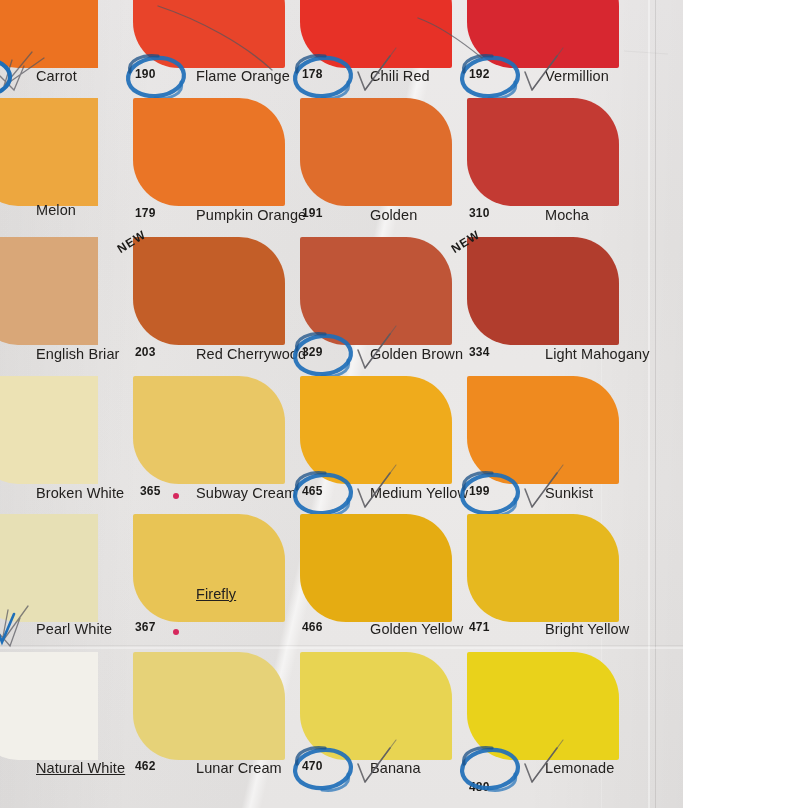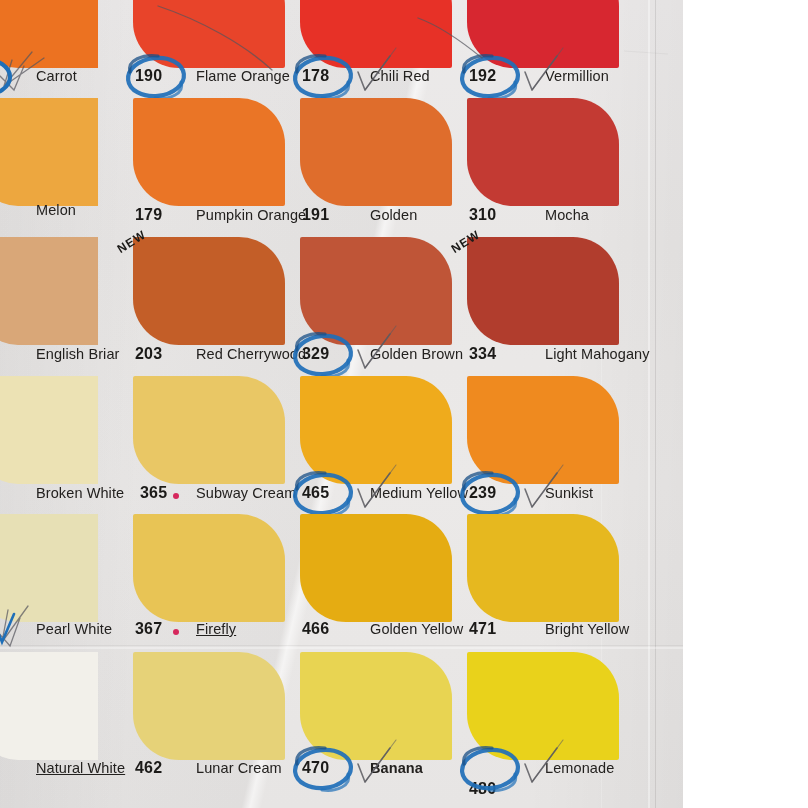--- a/index.html
+++ b/index.html
@@ -31,21 +31,21 @@
 
   .lbl{
     position:absolute;
     font-size:14.5px;
     color:#23211f;
     white-space:nowrap;
     letter-spacing:.1px;
   }
   .num{
     position:absolute;
-    font-size:16px;
+    font-size:12px;
     font-weight:bold;
     color:#1b1a18;
     white-space:nowrap;
     letter-spacing:.2px;
   }
   .dot{
     position:absolute;width:6px;height:6px;border-radius:50%;
     background:#d6285d;
   }
   .newtag{
@@ -156,49 +156,49 @@
         <ellipse cx="43" cy="29" rx="28" ry="19" fill="none" stroke="#1f6fb8" stroke-width="4.2" stroke-linecap="round" transform="rotate(-6 43 29)" opacity="0.92"></ellipse>
         <path d="M17 24 C14 12, 30 6, 45 8" fill="none" stroke="#1a4f86" stroke-width="3.2" stroke-linecap="round" opacity="0.75"></path>
         <path d="M68 34 C72 46, 56 52, 42 50" fill="none" stroke="#1f6fb8" stroke-width="3" stroke-linecap="round" opacity="0.7"></path>
       </svg>
       <svg class="pencil" width="70" height="56" style="left: 352px; top: 471px;">
         <path d="M6 18 L13 36 L38 2" fill="none" stroke="#5a5a60" stroke-width="1.6" stroke-linecap="round" stroke-linejoin="round" opacity="0.85"></path>
         <path d="M13 36 L44 -6" fill="none" stroke="#5a5a60" stroke-width="1.1" stroke-linecap="round" opacity="0.55"></path>
       </svg>
       <div class="swatch" style="left: 467px; top: 376px; width: 152px; height: 108px; background: rgb(239, 138, 31);"></div>
       <div class="lbl" style="top: 485px; left: 545px;">Sunkist</div>
-      <div class="num" style="top: 484px; left: 469px;">239</div>
+      <div class="num" style="top: 484px; left: 469px;">199</div>
       <svg class="ink" width="86" height="58" style="left: 447px; top: 465px;">
         <ellipse cx="43" cy="29" rx="28" ry="19" fill="none" stroke="#1f6fb8" stroke-width="4.2" stroke-linecap="round" transform="rotate(-6 43 29)" opacity="0.92"></ellipse>
         <path d="M17 24 C14 12, 30 6, 45 8" fill="none" stroke="#1a4f86" stroke-width="3.2" stroke-linecap="round" opacity="0.75"></path>
         <path d="M68 34 C72 46, 56 52, 42 50" fill="none" stroke="#1f6fb8" stroke-width="3" stroke-linecap="round" opacity="0.7"></path>
       </svg>
       <svg class="pencil" width="70" height="56" style="left: 519px; top: 471px;">
         <path d="M6 18 L13 36 L38 2" fill="none" stroke="#5a5a60" stroke-width="1.6" stroke-linecap="round" stroke-linejoin="round" opacity="0.85"></path>
         <path d="M13 36 L44 -6" fill="none" stroke="#5a5a60" stroke-width="1.1" stroke-linecap="round" opacity="0.55"></path>
       </svg>
       <div class="swatch" style="left: -22px; top: 514px; width: 120px; height: 108px; background: rgb(231, 224, 181); border-radius: 0px 0px 0px 40px;"></div>
       <div class="lbl" style="top: 621px; left: 36px;">Pearl White</div>
       <div class="swatch" style="left: 133px; top: 514px; width: 152px; height: 108px; background: rgb(232, 196, 85);"></div>
-      <div class="lbl" style="top: 621px; left: 196px; text-decoration: underline;">Firefly</div>
+      <div class="lbl" style="top: 586px; left: 196px; text-decoration: underline;">Firefly</div>
       <div class="num" style="top: 620px; left: 135px;">367</div>
       <div class="dot" style="background: rgb(214, 40, 93); left: 173px; top: 629px;"></div>
       <div class="swatch" style="left: 300px; top: 514px; width: 152px; height: 108px; background: rgb(229, 172, 18);"></div>
       <div class="lbl" style="top: 621px; left: 370px;">Golden Yellow</div>
       <div class="num" style="top: 620px; left: 302px;">466</div>
       <div class="swatch" style="left: 467px; top: 514px; width: 152px; height: 108px; background: rgb(230, 184, 31);"></div>
       <div class="lbl" style="top: 621px; left: 545px;">Bright Yellow</div>
       <div class="num" style="top: 620px; left: 469px;">471</div>
       <div class="swatch" style="left: -22px; top: 652px; width: 120px; height: 108px; background: rgb(242, 240, 234); border-radius: 0px 0px 0px 40px;"></div>
       <div class="lbl" style="top: 760px; left: 36px; text-decoration: underline;">Natural White</div>
       <div class="swatch" style="left: 133px; top: 652px; width: 152px; height: 108px; background: rgb(230, 210, 120);"></div>
       <div class="lbl" style="top: 760px; left: 196px;">Lunar Cream</div>
       <div class="num" style="top: 759px; left: 135px;">462</div>
       <div class="swatch" style="left: 300px; top: 652px; width: 152px; height: 108px; background: rgb(232, 212, 82);"></div>
-      <div class="lbl" style="top: 760px; left: 370px; font-weight: bold;">Banana</div>
+      <div class="lbl" style="top: 760px; left: 370px;">Banana</div>
       <div class="num" style="top: 759px; left: 302px;">470</div>
       <svg class="ink" width="86" height="58" style="left: 280px; top: 740px;">
         <ellipse cx="43" cy="29" rx="28" ry="19" fill="none" stroke="#1f6fb8" stroke-width="4.2" stroke-linecap="round" transform="rotate(-6 43 29)" opacity="0.92"></ellipse>
         <path d="M17 24 C14 12, 30 6, 45 8" fill="none" stroke="#1a4f86" stroke-width="3.2" stroke-linecap="round" opacity="0.75"></path>
         <path d="M68 34 C72 46, 56 52, 42 50" fill="none" stroke="#1f6fb8" stroke-width="3" stroke-linecap="round" opacity="0.7"></path>
       </svg>
       <svg class="pencil" width="70" height="56" style="left: 352px; top: 746px;">
         <path d="M6 18 L13 36 L38 2" fill="none" stroke="#5a5a60" stroke-width="1.6" stroke-linecap="round" stroke-linejoin="round" opacity="0.85"></path>
         <path d="M13 36 L44 -6" fill="none" stroke="#5a5a60" stroke-width="1.1" stroke-linecap="round" opacity="0.55"></path>
       </svg>

